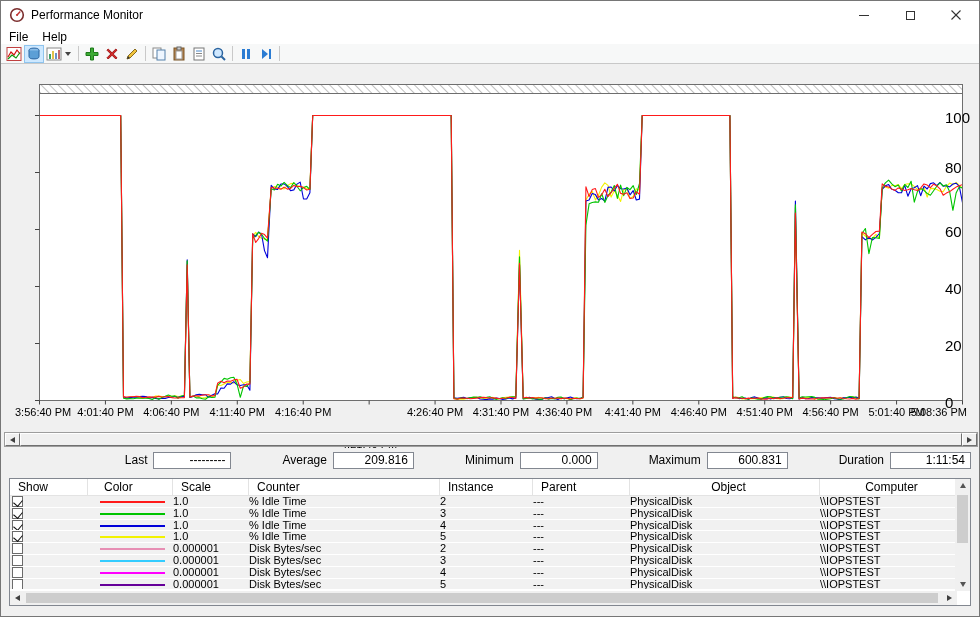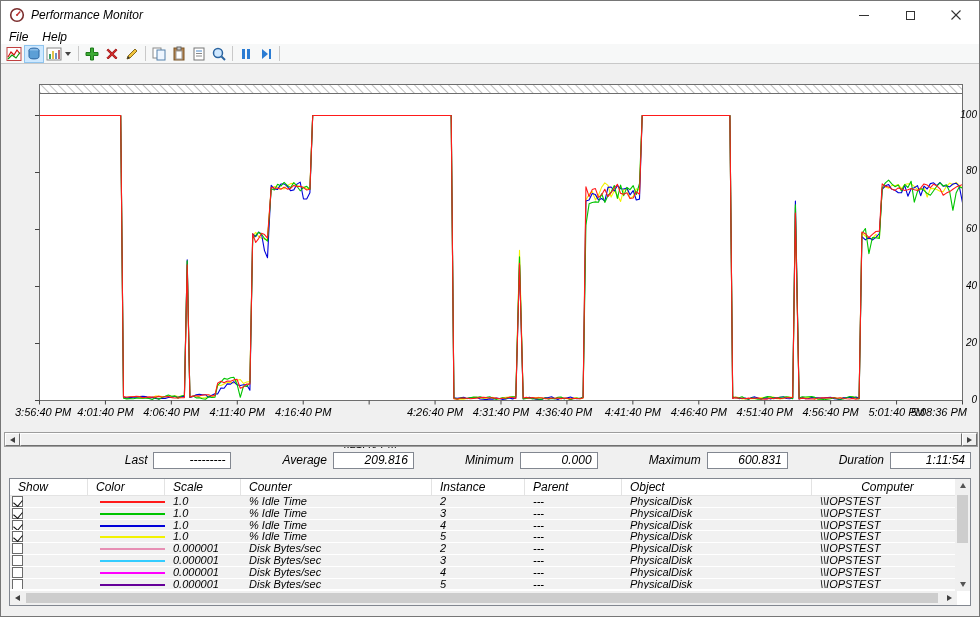--- a/index.html
+++ b/index.html
@@ -1,19 +1,19 @@
 <!DOCTYPE html>
 <html><head>
 <meta charset="utf-8">
 <style>
   * { box-sizing: border-box; margin:0; padding:0; }
   html,body { background:#ffffff; }
   body { font-family:"Liberation Sans", sans-serif; }
   .window { position:relative; width:980px; height:617px; background:#f0f0f0;
-            border:1px solid #767676; overflow:hidden;font-style:italic; }
+            border:1px solid #767676; overflow:hidden; }
   
   .titlebar { position:absolute; left:0; top:0; width:100%; height:28px; background:#ffffff;
               display:flex; align-items:center; }
   .titlebar .appicon { width:16px; height:16px; margin-left:8px; }
   .titlebar .title { font-size:12px; color:#000; margin-left:6px; }
   .winbtns { position:absolute; right:0; top:0; height:28px; display:flex; }
   .winbtn { width:46px; height:28px; display:flex; align-items:center; justify-content:center; }
   .glyph-min { width:10px; height:1px; background:#333; }
   .glyph-max { width:9px; height:9px; border:1px solid #333; }
   
@@ -24,21 +24,21 @@
   .toolbar { position:absolute; left:0; top:43px; width:100%; height:20px; background:#f7f8f8;
              border-bottom:1px solid #c8c8c8; display:flex; align-items:center; }
   .tbtn { width:20px; height:18px; display:flex; align-items:center; justify-content:center; }
   .tbtn svg { width:16px; height:16px; }
   .tbtn.selected { background:#cde8ff; border:1px solid #8fc4ee; }
   .tsep { width:1px; height:15px; background:#c9c9c9; margin:0 3px; }
   .caret { width:0; height:0; border-left:3.5px solid transparent; border-right:3.5px solid transparent;
            border-top:4px solid #444; margin:0 4px 0 1px; }
   
   .chart-svg { position:absolute; left:30px; top:83px; }
-  .ylab { position:absolute; right:2px; width:32px; text-align:right; font-size:10px; color:#000; }
+  .ylab { position:absolute; right:2px; width:32px; font-size:15px; color:#000; }
   .xlab { position:absolute; top:405px; width:80px; text-align:center; font-size:11px; color:#000; }
   
   .hscroll { position:absolute; left:3px; top:431px; width:974px; height:15px;
              border:1px solid #9d9d9d; background:#e9e9e9; display:flex; }
   .hs-btn { width:15px; height:13px; background:#f0f0f0;
             border-top:1px solid #fff; border-left:1px solid #fff;
             border-right:1px solid #707070; border-bottom:1px solid #707070;
             display:flex; align-items:center; justify-content:center; }
   .hs-thumb { flex:1; background:#f0f0f0; border-top:1px solid #fff; border-left:1px solid #fff;
               border-right:1px solid #707070; border-bottom:1px solid #707070; }
@@ -230,21 +230,21 @@
       <line x1="931.5" y1="316.5" x2="931.5" y2="320.5" stroke="#444"></line>
       <g clip-path="url(#plotclip)">
         <path d="M8.5 31.5 L11.7 31.5 L15.0 31.5 L18.2 31.5 L21.5 31.5 L24.7 31.5 L28.0 31.5 L31.2 31.5 L34.5 31.5 L37.7 31.5 L41.0 31.5 L44.2 31.5 L47.5 31.5 L50.7 31.5 L54.0 31.5 L57.2 31.5 L60.5 31.5 L63.7 31.5 L67.0 31.5 L70.2 31.5 L73.5 31.5 L76.7 31.5 L80.0 31.5 L83.2 31.5 L86.5 31.5 L89.7 31.5 L92.5 312.4 L95.7 313.7 L98.9 313.1 L102.1 312.6 L105.3 312.9 L108.5 313.9 L111.7 314.2 L114.9 313.1 L118.1 313.6 L121.3 313.5 L124.6 312.1 L127.8 312.1 L131.0 312.6 L134.2 312.8 L137.4 312.1 L140.6 312.6 L143.8 311.7 L147.0 312.6 L150.2 312.4 L153.4 312.7 L156.2 177.4 L158.9 313.2 L162.1 312.2 L165.2 311.5 L168.3 313.2 L171.4 314.1 L174.5 313.5 L177.6 312.0 L180.8 313.2 L183.9 311.2 L186.6 301.0 L189.9 301.5 L193.1 299.9 L196.3 298.5 L199.6 298.3 L202.8 299.2 L206.0 296.3 L209.3 295.5 L212.5 299.5 L215.7 298.0 L218.9 297.6 L221.7 151.9 L224.7 148.4 L227.6 152.5 L230.6 154.2 L233.5 155.0 L236.5 155.7 L240.2 103.9 L243.4 102.6 L246.6 103.3 L249.9 104.5 L253.1 104.9 L256.3 101.6 L259.6 99.6 L262.8 99.4 L266.0 101.6 L269.2 102.5 L272.5 103.4 L275.7 104.2 L278.9 104.9 L281.7 31.5 L284.9 31.5 L288.1 31.5 L291.4 31.5 L294.6 31.5 L297.8 31.5 L301.0 31.5 L304.2 31.5 L307.5 31.5 L310.7 31.5 L313.9 31.5 L317.1 31.5 L320.3 31.5 L323.6 31.5 L326.8 31.5 L330.0 31.5 L333.2 31.5 L336.4 31.5 L339.7 31.5 L342.9 31.5 L346.1 31.5 L349.3 31.5 L352.5 31.5 L355.8 31.5 L359.0 31.5 L362.2 31.5 L365.4 31.5 L368.6 31.5 L371.9 31.5 L375.1 31.5 L378.3 31.5 L381.5 31.5 L384.7 31.5 L388.0 31.5 L391.2 31.5 L394.4 31.5 L397.6 31.5 L400.8 31.5 L404.1 31.5 L407.3 31.5 L410.5 31.5 L413.7 31.5 L416.9 31.5 L420.2 31.5 L422.9 314.5 L426.2 315.3 L429.4 314.9 L432.7 315.3 L435.9 314.5 L439.2 313.6 L442.5 313.4 L445.7 313.0 L449.0 314.1 L452.2 314.4 L455.5 314.9 L458.7 314.2 L462.0 313.4 L465.2 314.7 L468.5 314.7 L471.7 313.7 L475.0 313.2 L478.3 313.0 L481.5 313.0 L484.8 312.8 L488.5 166.2 L492.2 314.5 L495.3 314.5 L498.5 313.7 L501.6 313.8 L504.8 313.8 L507.9 313.4 L511.1 314.6 L514.3 313.8 L517.4 313.5 L520.6 314.4 L523.7 314.2 L526.9 313.9 L530.0 314.6 L533.2 314.1 L536.4 314.7 L539.5 314.9 L542.7 314.1 L545.8 313.9 L549.0 314.9 L552.1 314.0 L554.9 115.9 L558.1 110.5 L561.2 107.2 L564.4 115.9 L567.5 111.1 L570.7 103.1 L573.8 98.9 L577.0 101.4 L580.1 113.1 L583.3 106.8 L586.4 111.1 L589.6 117.4 L592.7 105.9 L595.9 104.7 L599.0 114.4 L602.2 112.5 L605.3 104.8 L608.5 106.2 L611.2 31.5 L614.5 31.5 L617.7 31.5 L621.0 31.5 L624.2 31.5 L627.5 31.5 L630.7 31.5 L634.0 31.5 L637.2 31.5 L640.4 31.5 L643.7 31.5 L646.9 31.5 L650.2 31.5 L653.4 31.5 L656.7 31.5 L659.9 31.5 L663.2 31.5 L666.4 31.5 L669.7 31.5 L672.9 31.5 L676.2 31.5 L679.4 31.5 L682.7 31.5 L685.9 31.5 L689.2 31.5 L692.4 31.5 L695.7 31.5 L698.9 31.5 L701.7 313.6 L704.8 313.1 L708.0 313.6 L711.1 314.9 L714.3 314.5 L717.5 315.2 L720.6 314.4 L723.8 314.7 L726.9 314.1 L730.1 313.7 L733.2 313.6 L736.4 313.6 L739.6 313.4 L742.7 313.1 L745.9 314.7 L749.0 314.8 L752.2 314.6 L755.4 313.4 L758.5 313.0 L761.7 313.6 L764.4 123.3 L768.1 314.8 L771.3 314.1 L774.4 313.8 L777.6 313.5 L780.8 313.3 L783.9 314.7 L787.1 314.7 L790.2 315.1 L793.4 314.6 L796.5 313.6 L799.7 314.5 L802.9 313.6 L806.0 314.0 L809.2 314.3 L812.3 313.8 L815.5 313.8 L818.7 313.5 L821.8 313.0 L825.0 313.2 L828.1 313.3 L830.9 149.1 L834.4 152.0 L837.9 155.0 L841.4 154.3 L844.9 150.3 L848.4 154.2 L851.2 103.7 L854.4 102.9 L857.6 104.2 L860.8 101.3 L864.0 101.8 L867.3 100.6 L870.5 104.6 L873.7 100.5 L876.9 99.8 L880.1 100.0 L883.3 102.4 L886.5 105.7 L889.7 105.6 L893.0 103.5 L896.2 113.1 L899.4 104.6 L902.6 104.4 L905.8 105.6 L909.0 107.2 L912.2 107.6 L915.4 102.5 L918.7 99.1 L921.9 100.8 L925.1 98.4 L928.3 101.4 L931.5 104.0 " fill="none" stroke="#f2f200" stroke-width="1.1" stroke-linejoin="round"></path>
         <path d="M8.5 31.5 L11.7 31.5 L15.0 31.5 L18.2 31.5 L21.5 31.5 L24.7 31.5 L28.0 31.5 L31.2 31.5 L34.5 31.5 L37.7 31.5 L41.0 31.5 L44.2 31.5 L47.5 31.5 L50.7 31.5 L54.0 31.5 L57.2 31.5 L60.5 31.5 L63.7 31.5 L67.0 31.5 L70.2 31.5 L73.5 31.5 L76.7 31.5 L80.0 31.5 L83.2 31.5 L86.5 31.5 L89.7 31.5 L92.5 312.7 L95.7 314.1 L98.9 313.6 L102.1 313.2 L105.3 313.1 L108.5 312.6 L111.7 312.4 L114.9 312.5 L118.1 314.3 L121.3 313.4 L124.6 314.4 L127.8 314.9 L131.0 314.3 L134.2 314.4 L137.4 313.5 L140.6 313.3 L143.8 312.3 L147.0 313.4 L150.2 312.6 L153.4 312.4 L156.2 175.8 L158.9 313.4 L162.1 312.4 L165.2 310.7 L168.3 310.4 L171.4 310.8 L174.5 310.7 L177.6 313.3 L180.8 311.3 L183.9 309.8 L186.6 310.0 L189.9 304.1 L193.1 304.3 L196.3 299.9 L199.6 300.1 L202.8 297.6 L206.0 300.8 L209.3 301.5 L212.5 300.7 L215.7 300.7 L218.9 306.2 L221.7 149.8 L224.7 152.7 L227.6 148.0 L230.6 150.5 L233.5 166.6 L236.5 173.7 L240.2 101.3 L243.4 105.0 L246.6 105.5 L249.9 100.0 L253.1 99.9 L256.3 102.3 L259.6 106.7 L262.8 105.9 L266.0 100.1 L269.2 98.1 L272.5 115.0 L275.7 114.9 L278.9 108.8 L281.7 31.5 L284.9 31.5 L288.1 31.5 L291.4 31.5 L294.6 31.5 L297.8 31.5 L301.0 31.5 L304.2 31.5 L307.5 31.5 L310.7 31.5 L313.9 31.5 L317.1 31.5 L320.3 31.5 L323.6 31.5 L326.8 31.5 L330.0 31.5 L333.2 31.5 L336.4 31.5 L339.7 31.5 L342.9 31.5 L346.1 31.5 L349.3 31.5 L352.5 31.5 L355.8 31.5 L359.0 31.5 L362.2 31.5 L365.4 31.5 L368.6 31.5 L371.9 31.5 L375.1 31.5 L378.3 31.5 L381.5 31.5 L384.7 31.5 L388.0 31.5 L391.2 31.5 L394.4 31.5 L397.6 31.5 L400.8 31.5 L404.1 31.5 L407.3 31.5 L410.5 31.5 L413.7 31.5 L416.9 31.5 L420.2 31.5 L422.9 313.8 L426.2 314.3 L429.4 313.9 L432.7 313.2 L435.9 314.6 L439.2 313.7 L442.5 313.6 L445.7 313.3 L449.0 315.0 L452.2 315.3 L455.5 315.6 L458.7 314.9 L462.0 315.2 L465.2 314.0 L468.5 314.5 L471.7 315.4 L475.0 314.9 L478.3 314.0 L481.5 314.9 L484.8 313.9 L488.5 180.4 L492.2 314.8 L495.3 314.1 L498.5 313.3 L501.6 314.3 L504.8 315.3 L507.9 315.5 L511.1 315.3 L514.3 313.8 L517.4 313.5 L520.6 312.8 L523.7 314.4 L526.9 315.4 L530.0 314.0 L533.2 314.6 L536.4 313.9 L539.5 313.0 L542.7 314.3 L545.8 314.7 L549.0 314.4 L552.1 313.3 L554.9 117.1 L558.1 116.1 L561.2 109.5 L564.4 110.6 L567.5 115.9 L570.7 114.5 L573.8 117.1 L577.0 103.4 L580.1 103.0 L583.3 107.0 L586.4 101.4 L589.6 104.7 L592.7 105.0 L595.9 103.9 L599.0 110.8 L602.2 106.7 L605.3 116.0 L608.5 115.1 L611.2 31.5 L614.5 31.5 L617.7 31.5 L621.0 31.5 L624.2 31.5 L627.5 31.5 L630.7 31.5 L634.0 31.5 L637.2 31.5 L640.4 31.5 L643.7 31.5 L646.9 31.5 L650.2 31.5 L653.4 31.5 L656.7 31.5 L659.9 31.5 L663.2 31.5 L666.4 31.5 L669.7 31.5 L672.9 31.5 L676.2 31.5 L679.4 31.5 L682.7 31.5 L685.9 31.5 L689.2 31.5 L692.4 31.5 L695.7 31.5 L698.9 31.5 L701.7 313.9 L704.8 313.3 L708.0 314.6 L711.1 314.3 L714.3 314.0 L717.5 315.2 L720.6 313.5 L723.8 312.9 L726.9 314.0 L730.1 315.0 L733.2 314.2 L736.4 313.9 L739.6 314.9 L742.7 313.8 L745.9 313.9 L749.0 313.2 L752.2 312.7 L755.4 314.5 L758.5 314.8 L761.7 314.3 L764.4 117.1 L768.1 315.0 L771.3 313.6 L774.4 314.8 L777.6 314.5 L780.8 313.6 L783.9 313.7 L787.1 313.7 L790.2 314.1 L793.4 313.9 L796.5 313.5 L799.7 313.3 L802.9 314.6 L806.0 315.0 L809.2 315.7 L812.3 313.8 L815.5 313.6 L818.7 313.2 L821.8 313.7 L825.0 313.0 L828.1 314.5 L830.9 152.6 L834.4 155.9 L837.9 153.2 L841.4 156.0 L844.9 153.4 L848.4 149.5 L851.2 105.3 L854.4 101.8 L857.6 100.6 L860.8 105.3 L864.0 106.3 L867.3 108.8 L870.5 108.8 L873.7 101.3 L876.9 112.2 L880.1 104.8 L883.3 103.7 L886.5 101.6 L889.7 111.7 L893.0 102.1 L896.2 105.0 L899.4 99.6 L902.6 98.8 L905.8 101.6 L909.0 98.5 L912.2 102.2 L915.4 101.7 L918.7 102.9 L921.9 100.0 L925.1 99.2 L928.3 102.3 L931.5 118.7 " fill="none" stroke="#0000d9" stroke-width="1.1" stroke-linejoin="round"></path>
         <path d="M8.5 31.5 L11.7 31.5 L15.0 31.5 L18.2 31.5 L21.5 31.5 L24.7 31.5 L28.0 31.5 L31.2 31.5 L34.5 31.5 L37.7 31.5 L41.0 31.5 L44.2 31.5 L47.5 31.5 L50.7 31.5 L54.0 31.5 L57.2 31.5 L60.5 31.5 L63.7 31.5 L67.0 31.5 L70.2 31.5 L73.5 31.5 L76.7 31.5 L80.0 31.5 L83.2 31.5 L86.5 31.5 L89.7 31.5 L92.5 314.2 L95.7 314.9 L98.9 314.6 L102.1 314.7 L105.3 314.2 L108.5 314.1 L111.7 314.1 L114.9 314.2 L118.1 314.5 L121.3 315.5 L124.6 313.5 L127.8 315.2 L131.0 313.5 L134.2 312.3 L137.4 311.0 L140.6 312.3 L143.8 312.0 L147.0 314.3 L150.2 312.0 L153.4 311.3 L156.2 176.8 L158.9 313.0 L162.1 312.0 L165.2 313.9 L168.3 313.8 L171.4 314.7 L174.5 315.2 L177.6 312.7 L180.8 313.5 L183.9 313.3 L186.6 301.3 L189.9 298.2 L193.1 294.4 L196.3 295.3 L199.6 293.7 L202.8 293.2 L206.0 299.9 L209.3 313.3 L212.5 302.0 L215.7 302.5 L218.9 298.8 L221.7 154.3 L224.7 151.4 L227.6 148.3 L230.6 150.3 L233.5 154.5 L236.5 157.1 L240.2 104.8 L243.4 105.9 L246.6 100.3 L249.9 102.1 L253.1 98.3 L256.3 101.4 L259.6 103.6 L262.8 98.5 L266.0 102.2 L269.2 106.8 L272.5 103.5 L275.7 102.3 L278.9 105.5 L281.7 31.5 L284.9 31.5 L288.1 31.5 L291.4 31.5 L294.6 31.5 L297.8 31.5 L301.0 31.5 L304.2 31.5 L307.5 31.5 L310.7 31.5 L313.9 31.5 L317.1 31.5 L320.3 31.5 L323.6 31.5 L326.8 31.5 L330.0 31.5 L333.2 31.5 L336.4 31.5 L339.7 31.5 L342.9 31.5 L346.1 31.5 L349.3 31.5 L352.5 31.5 L355.8 31.5 L359.0 31.5 L362.2 31.5 L365.4 31.5 L368.6 31.5 L371.9 31.5 L375.1 31.5 L378.3 31.5 L381.5 31.5 L384.7 31.5 L388.0 31.5 L391.2 31.5 L394.4 31.5 L397.6 31.5 L400.8 31.5 L404.1 31.5 L407.3 31.5 L410.5 31.5 L413.7 31.5 L416.9 31.5 L420.2 31.5 L422.9 313.9 L426.2 315.0 L429.4 314.1 L432.7 314.4 L435.9 314.5 L439.2 313.8 L442.5 313.1 L445.7 313.5 L449.0 312.7 L452.2 313.7 L455.5 313.3 L458.7 312.8 L462.0 314.3 L465.2 315.4 L468.5 314.5 L471.7 313.8 L475.0 314.6 L478.3 313.4 L481.5 312.9 L484.8 312.5 L488.5 172.8 L492.2 315.0 L495.3 314.4 L498.5 313.9 L501.6 315.0 L504.8 314.5 L507.9 315.1 L511.1 315.1 L514.3 314.0 L517.4 315.1 L520.6 314.4 L523.7 314.9 L526.9 313.2 L530.0 313.0 L533.2 314.8 L536.4 314.2 L539.5 315.7 L542.7 314.6 L545.8 314.1 L549.0 314.5 L552.1 313.3 L554.9 141.1 L558.1 119.8 L561.2 118.5 L564.4 117.9 L567.5 118.2 L570.7 109.7 L573.8 118.4 L577.0 111.4 L580.1 108.0 L583.3 101.5 L586.4 114.4 L589.6 101.1 L592.7 111.6 L595.9 103.4 L599.0 105.7 L602.2 101.6 L605.3 110.5 L608.5 99.5 L611.2 31.5 L614.5 31.5 L617.7 31.5 L621.0 31.5 L624.2 31.5 L627.5 31.5 L630.7 31.5 L634.0 31.5 L637.2 31.5 L640.4 31.5 L643.7 31.5 L646.9 31.5 L650.2 31.5 L653.4 31.5 L656.7 31.5 L659.9 31.5 L663.2 31.5 L666.4 31.5 L669.7 31.5 L672.9 31.5 L676.2 31.5 L679.4 31.5 L682.7 31.5 L685.9 31.5 L689.2 31.5 L692.4 31.5 L695.7 31.5 L698.9 31.5 L701.7 312.8 L704.8 314.0 L708.0 313.7 L711.1 312.7 L714.3 314.8 L717.5 315.0 L720.6 313.9 L723.8 314.5 L726.9 315.3 L730.1 315.3 L733.2 313.5 L736.4 312.6 L739.6 312.7 L742.7 314.1 L745.9 314.2 L749.0 313.2 L752.2 313.0 L755.4 312.7 L758.5 313.4 L761.7 314.7 L764.4 120.7 L768.1 314.1 L771.3 312.7 L774.4 313.0 L777.6 312.7 L780.8 312.5 L783.9 313.4 L787.1 315.2 L790.2 315.1 L793.4 315.7 L796.5 315.1 L799.7 314.8 L802.9 313.6 L806.0 314.8 L809.2 315.2 L812.3 315.0 L815.5 313.8 L818.7 312.6 L821.8 312.8 L825.0 314.1 L828.1 315.0 L830.9 149.5 L834.4 144.5 L837.9 169.7 L841.4 153.5 L844.9 153.7 L848.4 154.4 L851.2 103.8 L854.4 98.9 L857.6 96.1 L860.8 99.8 L864.0 102.7 L867.3 101.0 L870.5 107.0 L873.7 100.4 L876.9 103.5 L880.1 97.2 L883.3 118.2 L886.5 107.4 L889.7 104.6 L893.0 106.3 L896.2 109.5 L899.4 111.2 L902.6 106.8 L905.8 102.2 L909.0 98.9 L912.2 102.0 L915.4 100.7 L918.7 107.8 L921.9 126.3 L925.1 109.1 L928.3 102.7 L931.5 104.2 " fill="none" stroke="#00c400" stroke-width="1.1" stroke-linejoin="round"></path>
         <path d="M8.5 31.5 L11.7 31.5 L15.0 31.5 L18.2 31.5 L21.5 31.5 L24.7 31.5 L28.0 31.5 L31.2 31.5 L34.5 31.5 L37.7 31.5 L41.0 31.5 L44.2 31.5 L47.5 31.5 L50.7 31.5 L54.0 31.5 L57.2 31.5 L60.5 31.5 L63.7 31.5 L67.0 31.5 L70.2 31.5 L73.5 31.5 L76.7 31.5 L80.0 31.5 L83.2 31.5 L86.5 31.5 L89.7 31.5 L92.5 313.1 L95.7 313.0 L98.9 312.8 L102.1 312.8 L105.3 312.2 L108.5 312.6 L111.7 313.8 L114.9 313.3 L118.1 312.9 L121.3 313.1 L124.6 313.1 L127.8 312.4 L131.0 313.0 L134.2 312.7 L137.4 312.5 L140.6 313.6 L143.8 314.0 L147.0 313.9 L150.2 313.7 L153.4 313.6 L156.2 180.7 L158.9 312.9 L162.1 312.1 L165.2 311.8 L168.3 312.1 L171.4 311.1 L174.5 310.8 L177.6 310.7 L180.8 311.9 L183.9 311.6 L186.6 299.3 L189.9 297.3 L193.1 298.7 L196.3 297.0 L199.6 297.3 L202.8 295.9 L206.0 295.2 L209.3 304.3 L212.5 302.9 L215.7 300.0 L218.9 300.1 L221.7 149.6 L224.7 158.5 L227.6 154.6 L230.6 149.3 L233.5 150.6 L236.5 154.1 L240.2 103.2 L243.4 104.1 L246.6 104.2 L249.9 105.3 L253.1 103.1 L256.3 105.1 L259.6 104.4 L262.8 101.4 L266.0 102.7 L269.2 102.2 L272.5 103.6 L275.7 106.0 L278.9 105.3 L281.7 31.5 L284.9 31.5 L288.1 31.5 L291.4 31.5 L294.6 31.5 L297.8 31.5 L301.0 31.5 L304.2 31.5 L307.5 31.5 L310.7 31.5 L313.9 31.5 L317.1 31.5 L320.3 31.5 L323.6 31.5 L326.8 31.5 L330.0 31.5 L333.2 31.5 L336.4 31.5 L339.7 31.5 L342.9 31.5 L346.1 31.5 L349.3 31.5 L352.5 31.5 L355.8 31.5 L359.0 31.5 L362.2 31.5 L365.4 31.5 L368.6 31.5 L371.9 31.5 L375.1 31.5 L378.3 31.5 L381.5 31.5 L384.7 31.5 L388.0 31.5 L391.2 31.5 L394.4 31.5 L397.6 31.5 L400.8 31.5 L404.1 31.5 L407.3 31.5 L410.5 31.5 L413.7 31.5 L416.9 31.5 L420.2 31.5 L422.9 314.8 L426.2 315.1 L429.4 314.2 L432.7 314.1 L435.9 314.2 L439.2 314.8 L442.5 314.4 L445.7 314.1 L449.0 313.6 L452.2 313.2 L455.5 313.6 L458.7 313.8 L462.0 313.9 L465.2 314.1 L468.5 314.8 L471.7 314.2 L475.0 314.0 L478.3 313.3 L481.5 313.5 L484.8 314.5 L488.5 179.4 L492.2 314.0 L495.3 313.4 L498.5 314.1 L501.6 313.5 L504.8 314.1 L507.9 313.8 L511.1 313.8 L514.3 314.7 L517.4 314.8 L520.6 314.2 L523.7 314.2 L526.9 314.0 L530.0 314.6 L533.2 314.0 L536.4 314.4 L539.5 315.0 L542.7 314.4 L545.8 314.5 L549.0 314.8 L552.1 314.0 L554.9 102.7 L558.1 112.6 L561.2 105.6 L564.4 104.6 L567.5 113.4 L570.7 110.7 L573.8 105.3 L577.0 112.6 L580.1 108.7 L583.3 104.1 L586.4 100.3 L589.6 109.4 L592.7 110.2 L595.9 108.8 L599.0 114.4 L602.2 114.0 L605.3 107.8 L608.5 110.3 L611.2 31.5 L614.5 31.5 L617.7 31.5 L621.0 31.5 L624.2 31.5 L627.5 31.5 L630.7 31.5 L634.0 31.5 L637.2 31.5 L640.4 31.5 L643.7 31.5 L646.9 31.5 L650.2 31.5 L653.4 31.5 L656.7 31.5 L659.9 31.5 L663.2 31.5 L666.4 31.5 L669.7 31.5 L672.9 31.5 L676.2 31.5 L679.4 31.5 L682.7 31.5 L685.9 31.5 L689.2 31.5 L692.4 31.5 L695.7 31.5 L698.9 31.5 L701.7 314.4 L704.8 313.6 L708.0 314.3 L711.1 314.3 L714.3 314.7 L717.5 314.1 L720.6 314.5 L723.8 314.2 L726.9 314.0 L730.1 314.9 L733.2 315.1 L736.4 315.1 L739.6 314.1 L742.7 314.7 L745.9 313.9 L749.0 314.6 L752.2 314.2 L755.4 313.7 L758.5 313.6 L761.7 313.5 L764.4 129.0 L768.1 314.9 L771.3 314.1 L774.4 314.6 L777.6 315.0 L780.8 314.8 L783.9 315.1 L787.1 314.0 L790.2 313.9 L793.4 313.7 L796.5 313.9 L799.7 313.7 L802.9 313.7 L806.0 314.2 L809.2 313.8 L812.3 314.5 L815.5 314.8 L818.7 315.0 L821.8 314.4 L825.0 315.1 L828.1 314.5 L830.9 148.0 L834.4 149.7 L837.9 153.6 L841.4 150.4 L844.9 147.5 L848.4 147.1 L851.2 99.9 L854.4 102.3 L857.6 103.0 L860.8 104.9 L864.0 106.4 L867.3 103.9 L870.5 105.0 L873.7 106.5 L876.9 105.8 L880.1 104.4 L883.3 105.8 L886.5 106.5 L889.7 103.8 L893.0 99.9 L896.2 101.1 L899.4 103.7 L902.6 100.2 L905.8 101.8 L909.0 104.8 L912.2 111.3 L915.4 109.1 L918.7 107.6 L921.9 105.3 L925.1 103.1 L928.3 101.8 L931.5 100.6 " fill="none" stroke="#ff1a1a" stroke-width="1.1" stroke-linejoin="round"></path>
       </g>
     </svg>
   <div id="ylabels">
       <span class="ylab" style="top: 107.5px;">100</span>
-      <span class="ylab" style="top: 164px;">80</span>
+      <span class="ylab" style="top: 158px;">80</span>
       <span class="ylab" style="top: 221.5px;">60</span>
       <span class="ylab" style="top: 278.5px;">40</span>
       <span class="ylab" style="top: 335.5px;">20</span>
       <span class="ylab" style="top: 392.5px;">0</span>
     </div>
   <div id="xlabels">
       <span class="xlab" style="left: 14px; text-align: left;">3:56:40 PM</span>
       <span class="xlab" style="left: 64.4286px;">4:01:40 PM</span>
       <span class="xlab" style="left: 130.357px;">4:06:40 PM</span>
       <span class="xlab" style="left: 196.286px;">4:11:40 PM</span>
@@ -280,26 +280,26 @@
     <span class="sbox w78">0.000</span>
     <span class="slabel">Maximum</span>
     <span class="sbox w81">600.831</span>
     <span class="slabel">Duration</span>
     <span class="sbox w81">1:11:54</span>
   </div>
 
   <div class="legend">
     <div class="lheader" id="legend-header">
         <div class="hcell" style="width: 78px;">Show</div>
-        <div class="hcell" style="width: 77px;">Color</div>
+        <div class="hcell" style="width: 77px; margin-left: 8px;">Color</div>
         <div class="hcell" style="width: 76px;">Scale</div>
         <div class="hcell" style="width: 191px;">Counter</div>
         <div class="hcell" style="width: 93px;">Instance</div>
         <div class="hcell" style="width: 97px;">Parent</div>
-        <div class="hcell" style="width: 190px;">Object</div>
+        <div class="hcell" style="width: 190px; text-align: center;">Object</div>
         <div class="hcell" style="flex: 1 1 0%; border-right: none; text-align: center;">Computer</div>
       </div>
     <div class="lrows" id="legend-rows">
         <div class="lrow">
           <div class="lcell" style="width: 78px; padding-left: 0px;"><span class="cbx checked"></span></div>
           <div class="lcell" style="width: 77px; padding-left: 0px;">
             <div class="swatch" style="background: rgb(255, 26, 26);"></div>
           </div>
           <div class="lcell" style="width: 76px;">1.0</div>
           <div class="lcell" style="width: 191px;">% Idle Time</div>

